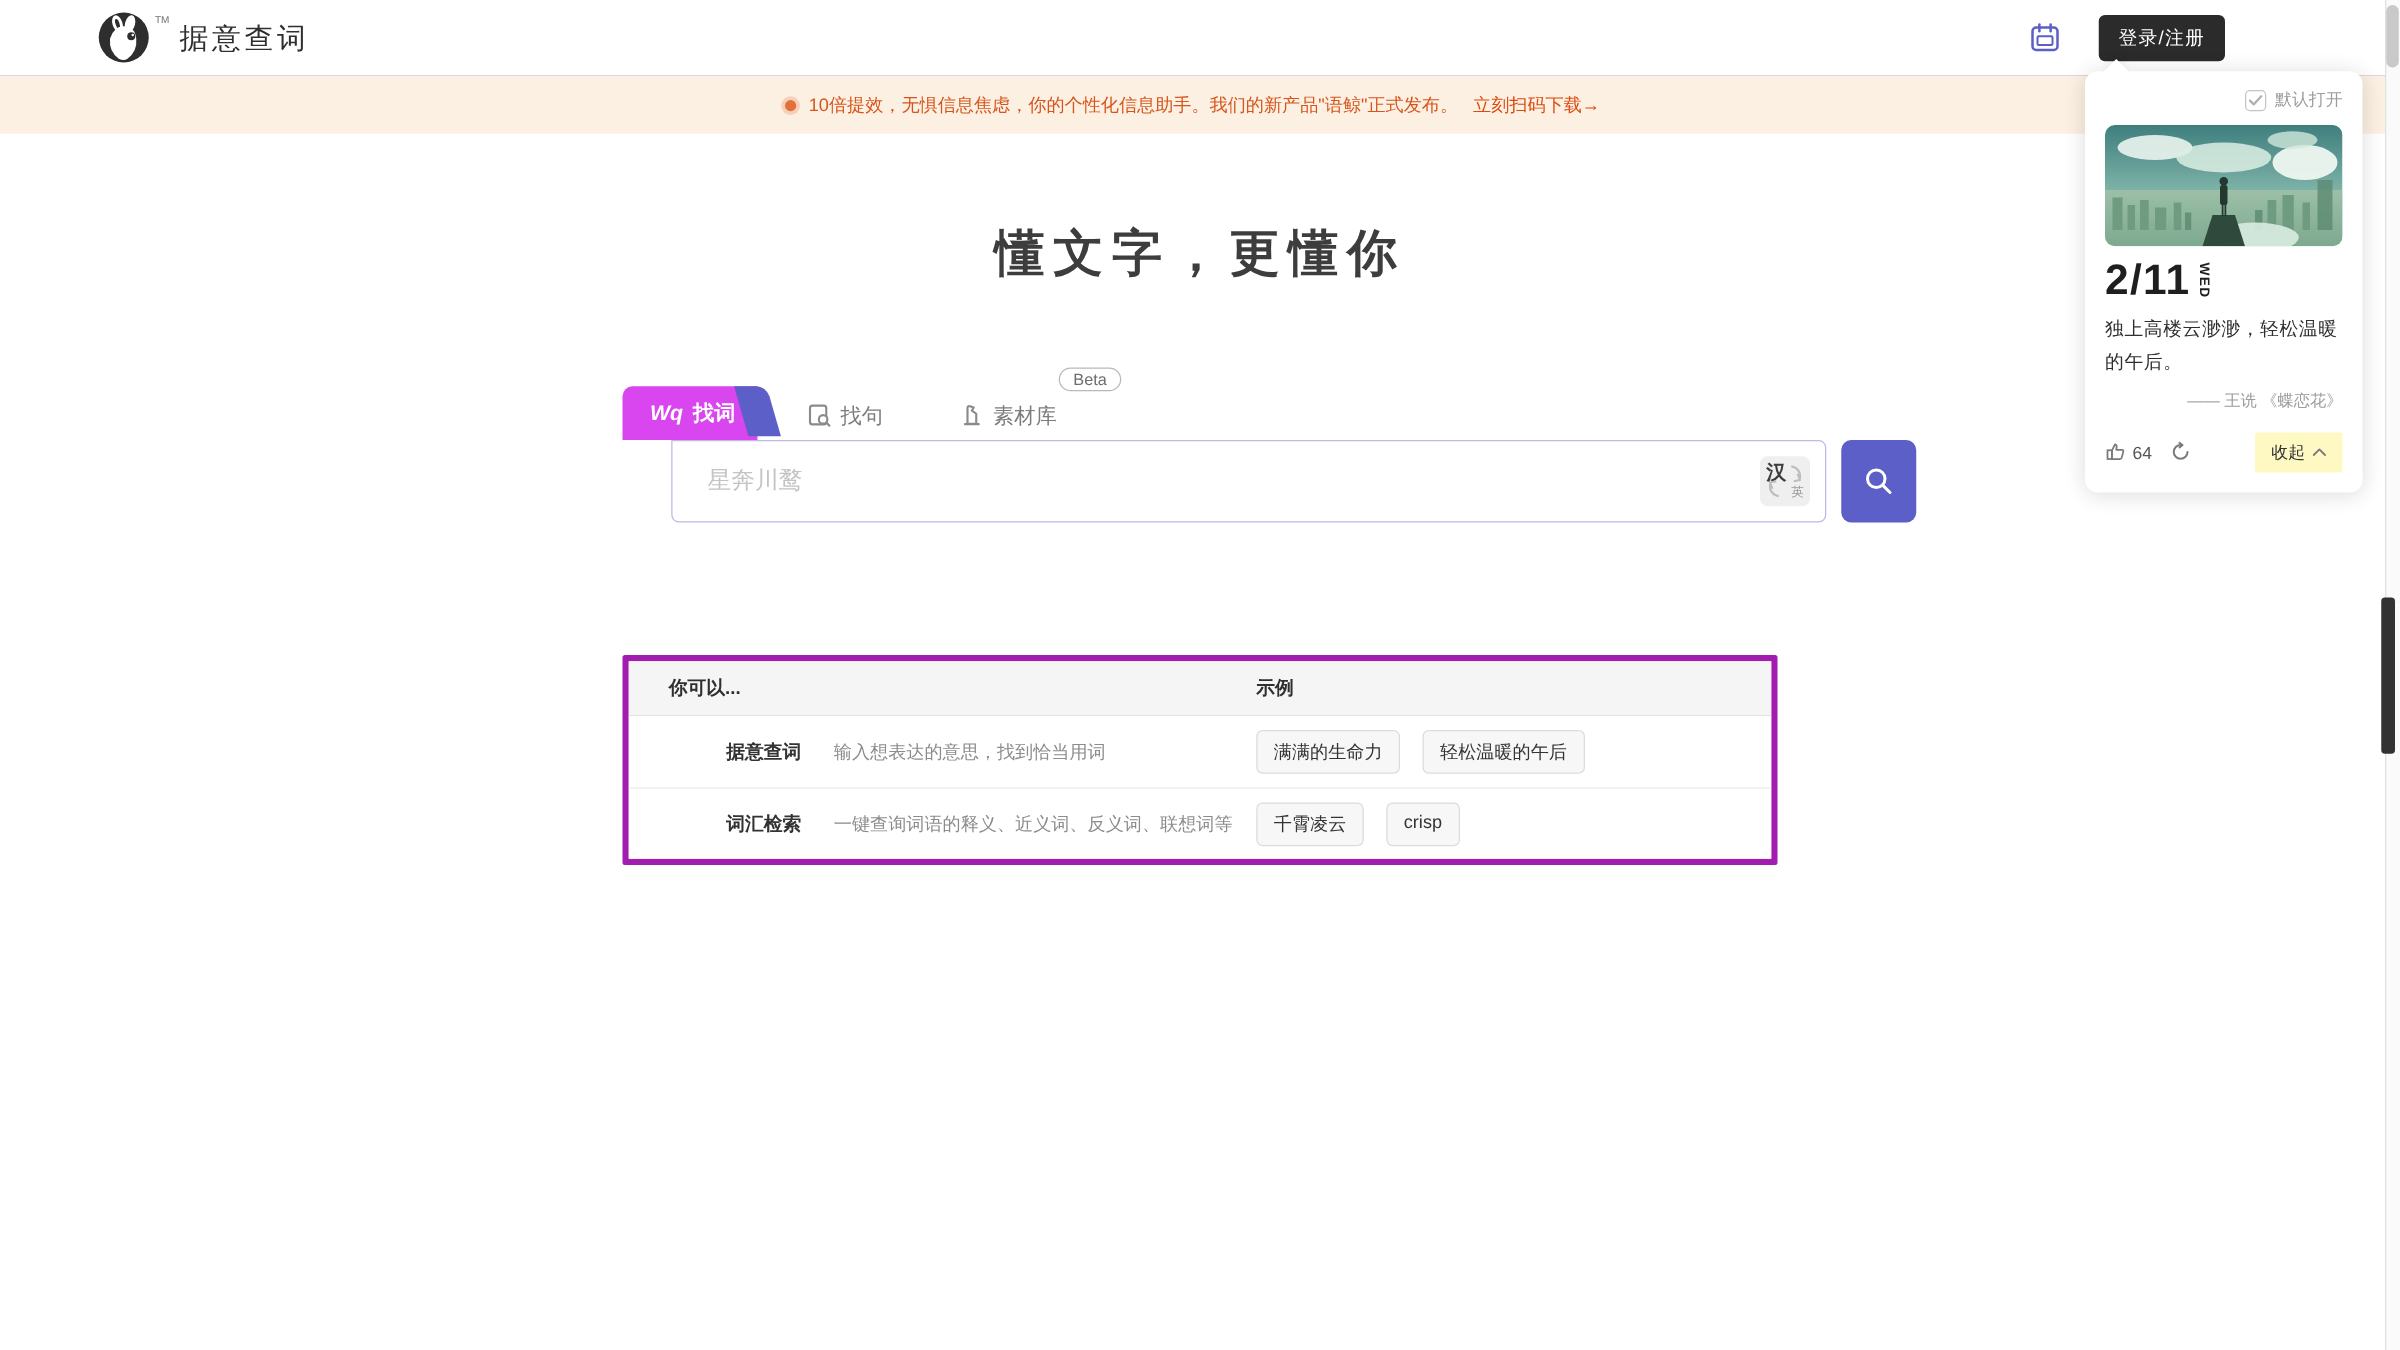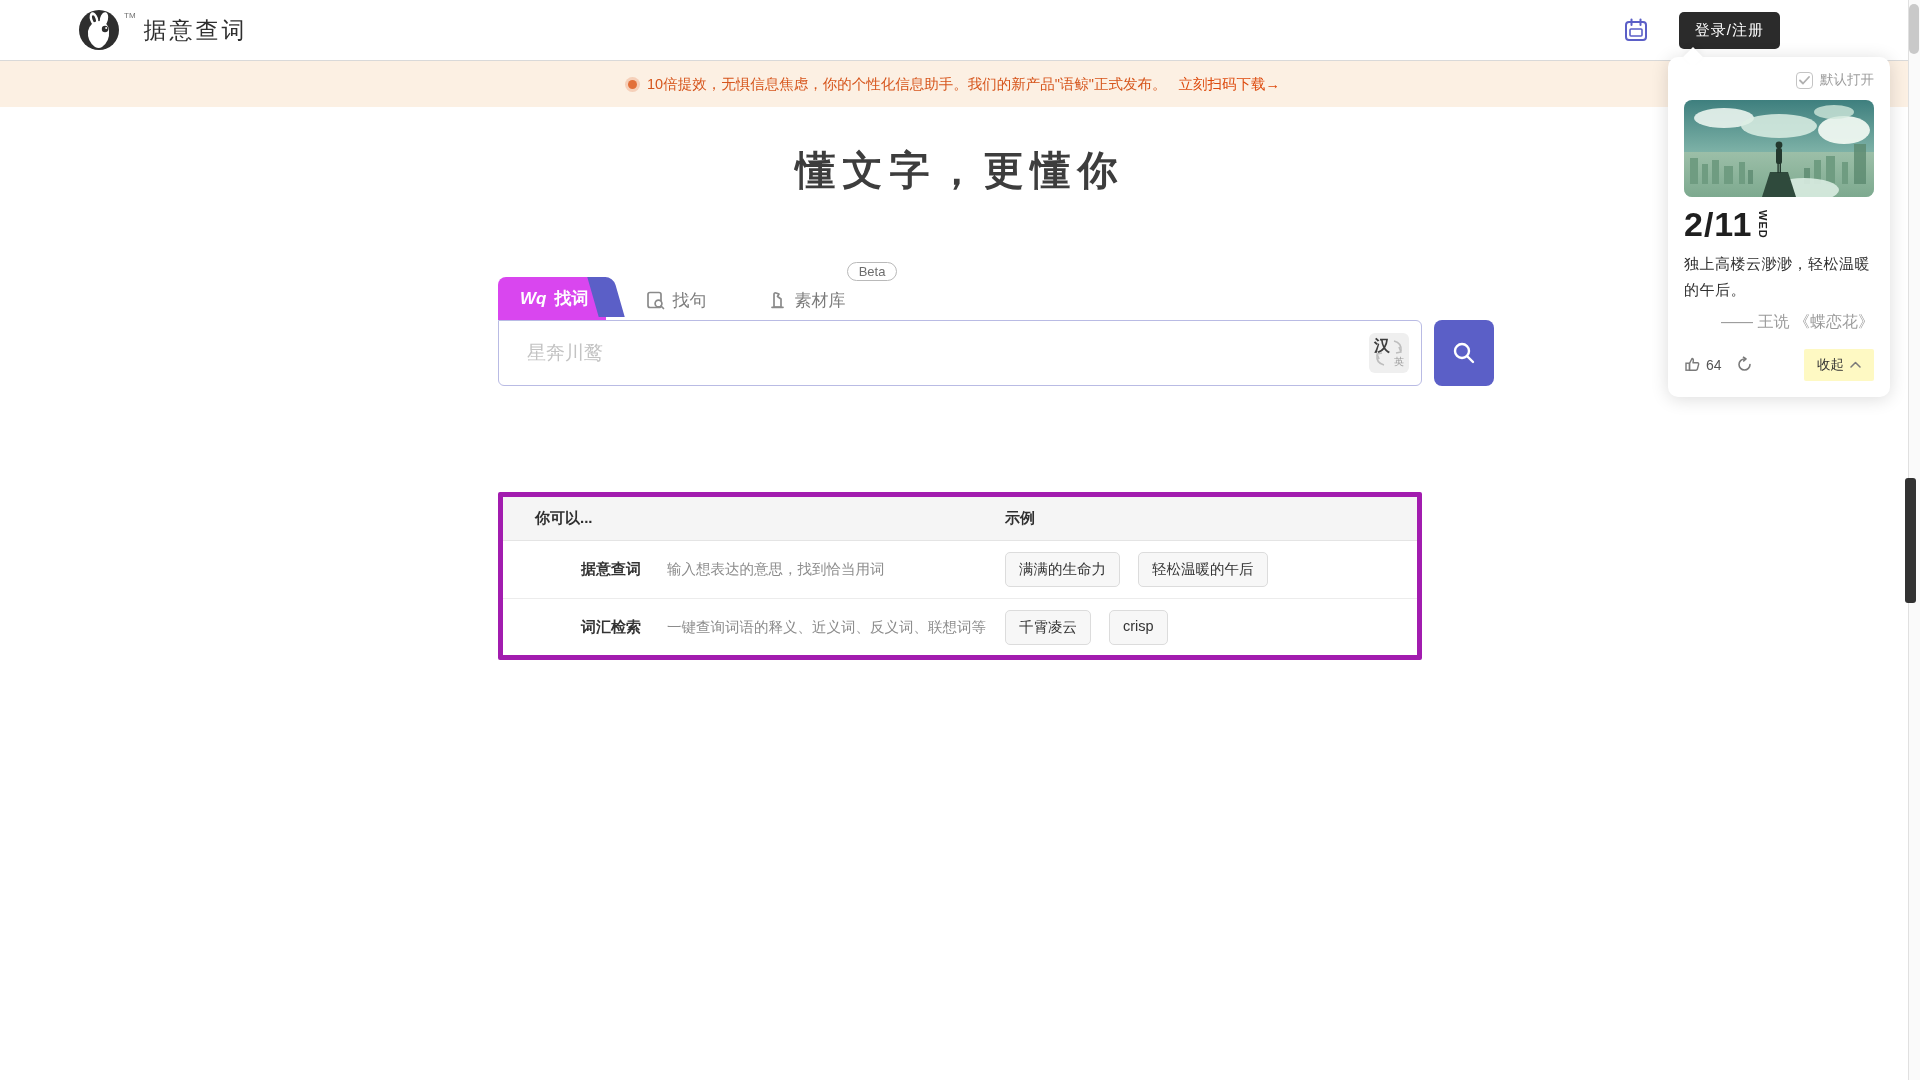--- a/index.html
+++ b/index.html
@@ -19,38 +19,38 @@
                border:none; border-radius:5px; cursor:pointer; letter-spacing:1px; }
 
   
   .banner { height:46px; background:#fcf0e3; display:flex; align-items:center; justify-content:center;
             gap:10px; width:1908px; }
   .banner-dot { width:9px; height:9px; border-radius:50%; background:#e2703a; box-shadow:0 0 0 3px rgba(226,112,58,.25); flex:none; }
   .banner-text { font-size:14.5px; color:#d6551c; }
   .banner-link { font-size:14.5px; color:#dd4a0d; font-weight:normal; cursor:pointer; text-decoration:none; margin-left:2px; }
 
   
-  .hero-title { margin-top:36px; text-align:center; font-family:"DejaVu Serif","Liberation Serif",serif;
+  .hero-title { margin-top:68px; text-align:center; font-family:"DejaVu Serif","Liberation Serif",serif;
                 font-size:40px; font-weight:bold; color:#3d3d3d; letter-spacing:7px; }
 
   
   .main-col { width:924px; margin:0 auto; }
   .tabs-row { margin-top:80px; display:flex; align-items:flex-end; height:42px; position:relative; }
   .tab-active { position:relative; background:#d946ef; color:#fff; height:43px; line-height:40px;
                 padding:0 18px 0 22px; border-radius:8px 0 0 0; font-size:17px; font-weight:bold;
                 display:flex; align-items:center; gap:8px; cursor:pointer; z-index:2; }
   .tab-active::after { content:""; position:absolute; top:0; right:-13px; width:26px; height:40px;
                 background:#5b5fc7; transform:skewX(16deg); border-radius:0 8px 0 0; z-index:-1; }
   .tab-icon-wq { font-style:italic; font-weight:bold; font-size:17px; letter-spacing:0; }
   .tab { display:flex; align-items:center; gap:7px; color:#7c7c7c; font-size:17px; height:40px;
          padding:0 16px; margin-left:24px; cursor:pointer; position:relative; }
   .beta-pill { position:absolute; top:-18px; right:-36px; border:1px solid #b9b9b9; color:#6d6d6d;
                border-radius:12px; font-size:13px; padding:1px 11px; background:#fff; }
 
-  .search-row { display:flex; width:1060px; }
+  .search-row { display:flex; width:1060px;margin-left:39px; }
   .search-box { width:924px; height:66px; border:1px solid #b9bbe4; border-radius:0 6px 6px 6px;
                 background:#fff; display:flex; align-items:center; padding:0 12px 0 0; }
   .search-input { flex:1; border:none; outline:none; font-size:19px; padding:0 28px; height:60px;
                   color:#333; background:transparent; }
   .search-input::placeholder { color:#c3c3c3; }
   .lang-toggle { width:40px; height:40px; background:#efefef; border-radius:6px; position:relative;
                  cursor:pointer; flex:none; }
   .lang-zh { position:absolute; top:3px; left:5px; font-size:16px; font-weight:bold; color:#3d3d3d; }
   .lang-en { position:absolute; bottom:4px; right:5px; font-size:10px; color:#9a9a9a; }
   .lang-arrows { position:absolute; inset:0; color:#b5b5b5; }
@@ -78,21 +78,21 @@
                  transform:rotate(45deg); box-shadow:-3px -3px 6px rgba(0,0,0,.05); }
   .panel-top { display:flex; justify-content:flex-end; align-items:center; gap:7px; margin-bottom:11px; }
   .checkbox { width:17px; height:17px; border:1.5px solid #c4c4c4; border-radius:4px; background:#fff;
               display:flex; align-items:center; justify-content:center; cursor:pointer; }
   .check-label { font-size:13.5px; color:#9c9c9c; }
   .panel-img { width:190px; height:97px; border-radius:8px; overflow:hidden; display:block; }
   .date-row { display:flex; align-items:flex-start; gap:5px; margin-top:10px; }
   .date-big { font-size:34px; font-weight:800; color:#1f1f1f; line-height:1; letter-spacing:1px; }
   .weekday { writing-mode:vertical-rl; font-size:11px; font-weight:bold; color:#1f1f1f; letter-spacing:1px; margin-top:3px; }
   .poem { margin-top:10px; font-size:15px; color:#2f2f2f; line-height:1.75; letter-spacing:.5px; }
-  .attribution { margin-top:8px; text-align:right; font-size:16px; color:#9c9c9c; }
+  .attribution { margin-top:8px; text-align:right; font-size:13px; color:#9c9c9c; }
   .panel-footer { margin-top:16px; display:flex; align-items:center; gap:8px; }
   .like-wrap { display:flex; align-items:center; gap:5px; color:#555; font-size:14px; cursor:pointer; }
   .refresh-btn { margin-left:6px; cursor:pointer; display:flex; }
   .collapse-btn { margin-left:auto; background:#fef9c3; border:none; border-radius:2px; padding:7px 13px;
                   font-size:13.5px; color:#333; cursor:pointer; display:flex; align-items:center; gap:6px; }
 
   
   .scroll-track { position:absolute; top:0; right:0; width:12px; height:1080px; background:#fafafa;
                   border-left:1px solid #e0e0e0; z-index:20; }
   .scroll-thumb-top { position:absolute; top:4px; right:1px; width:10px; height:50px; background:#c9c9c9; border-radius:5px; }

